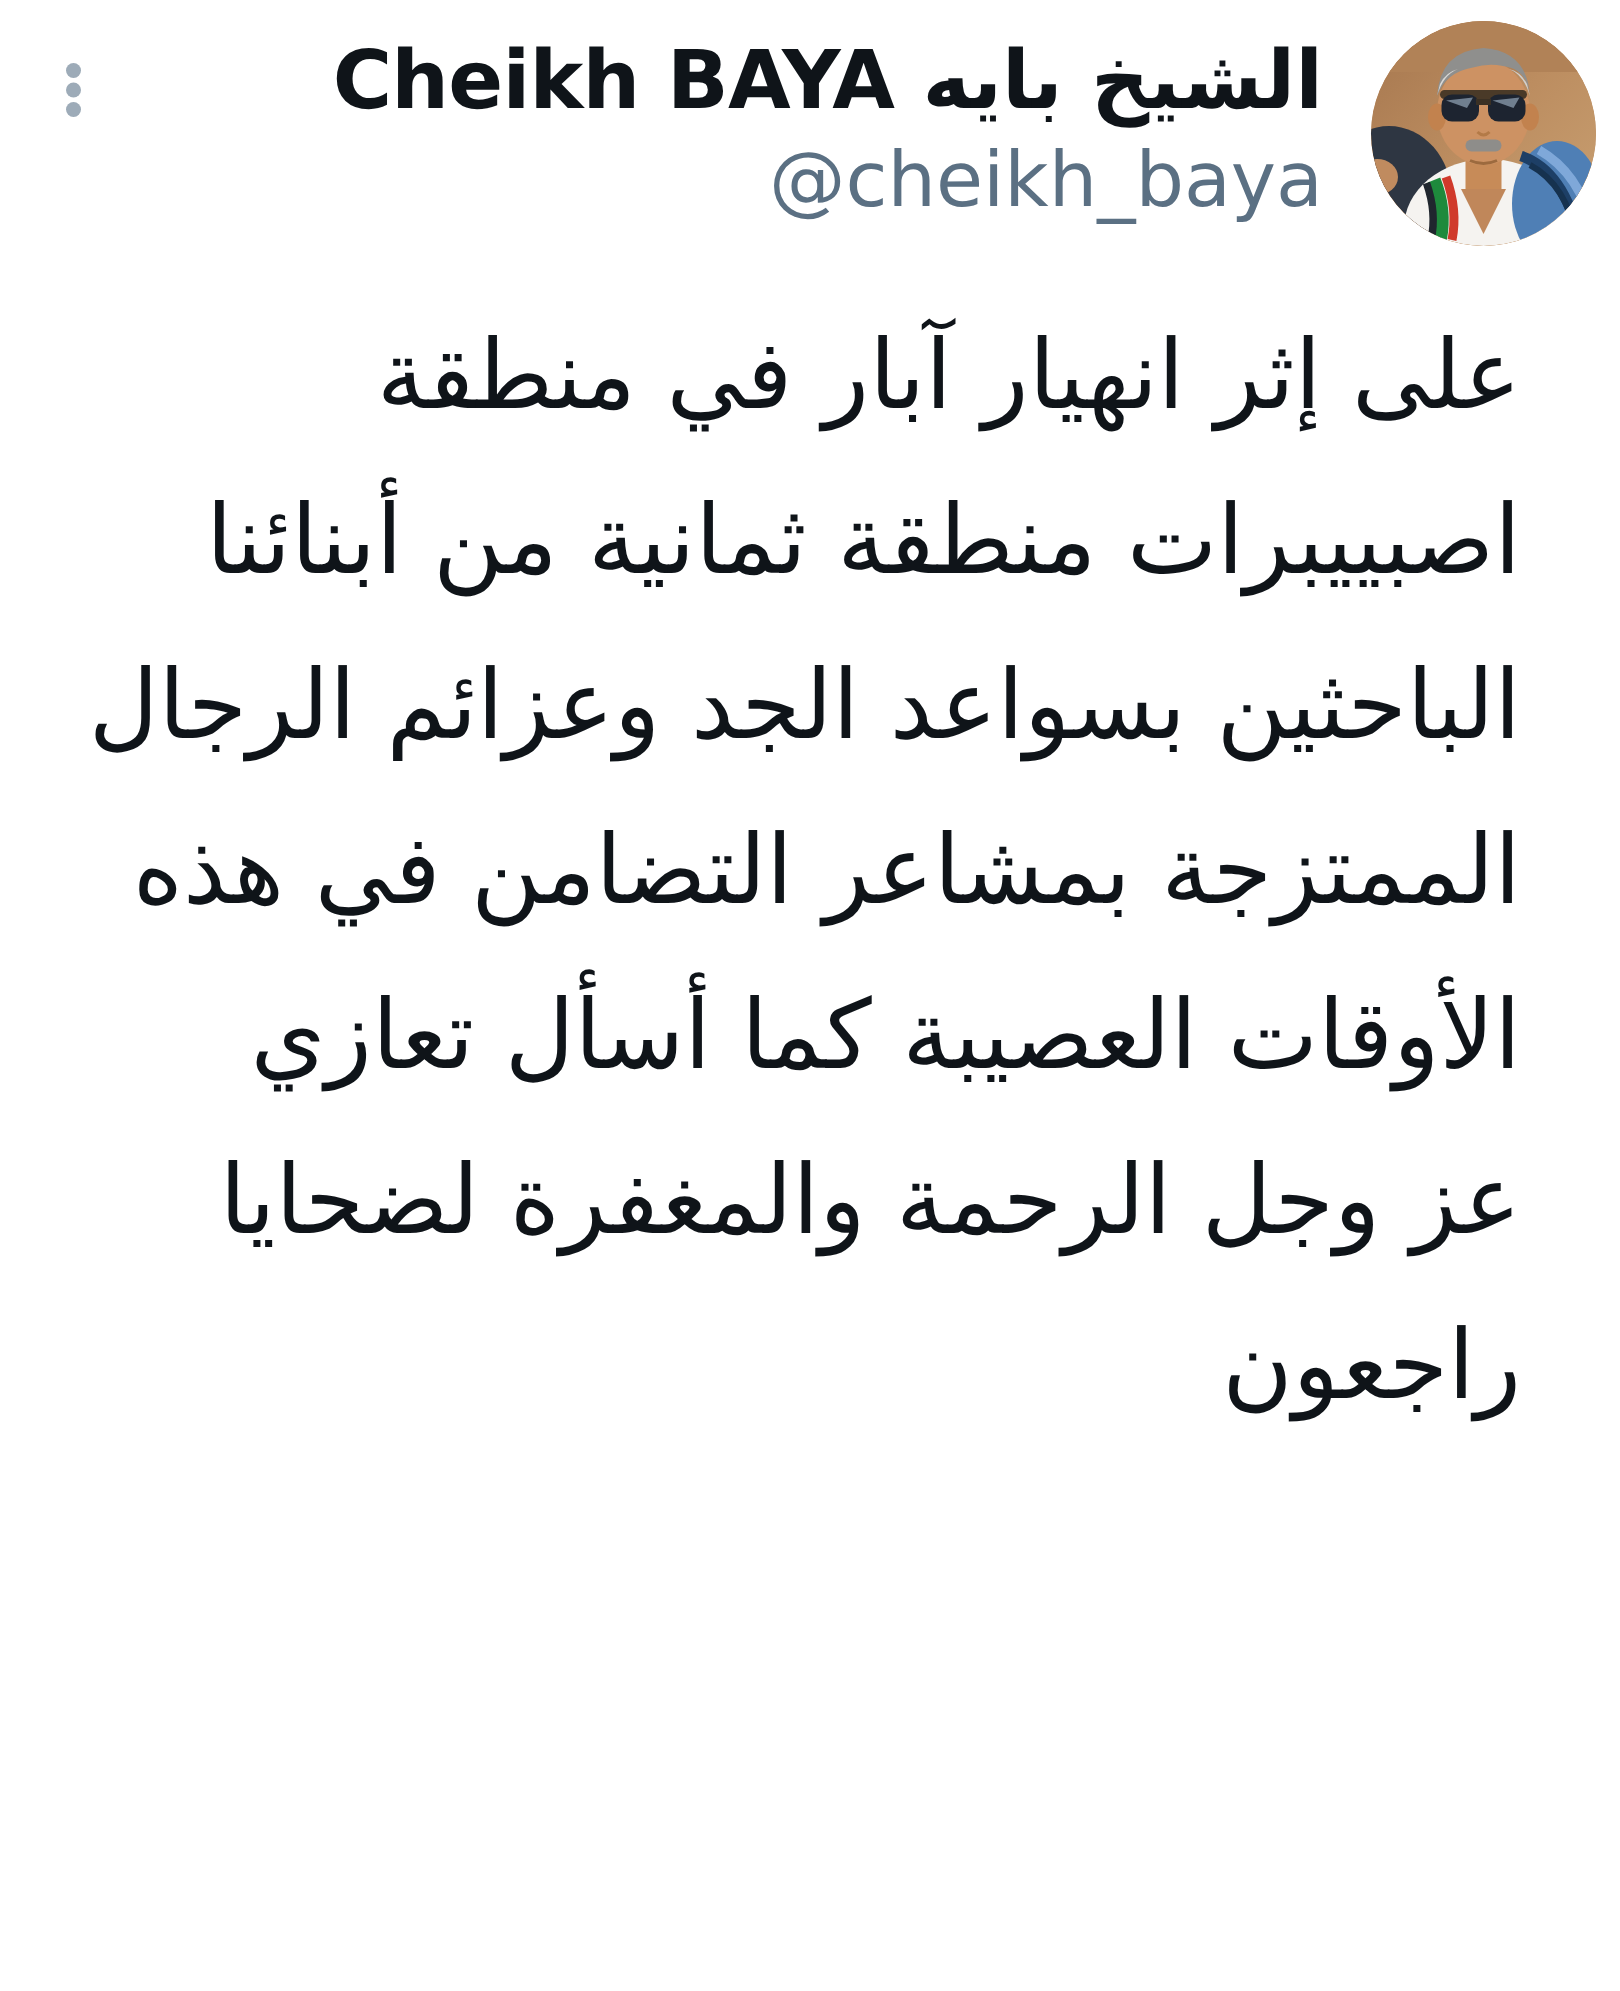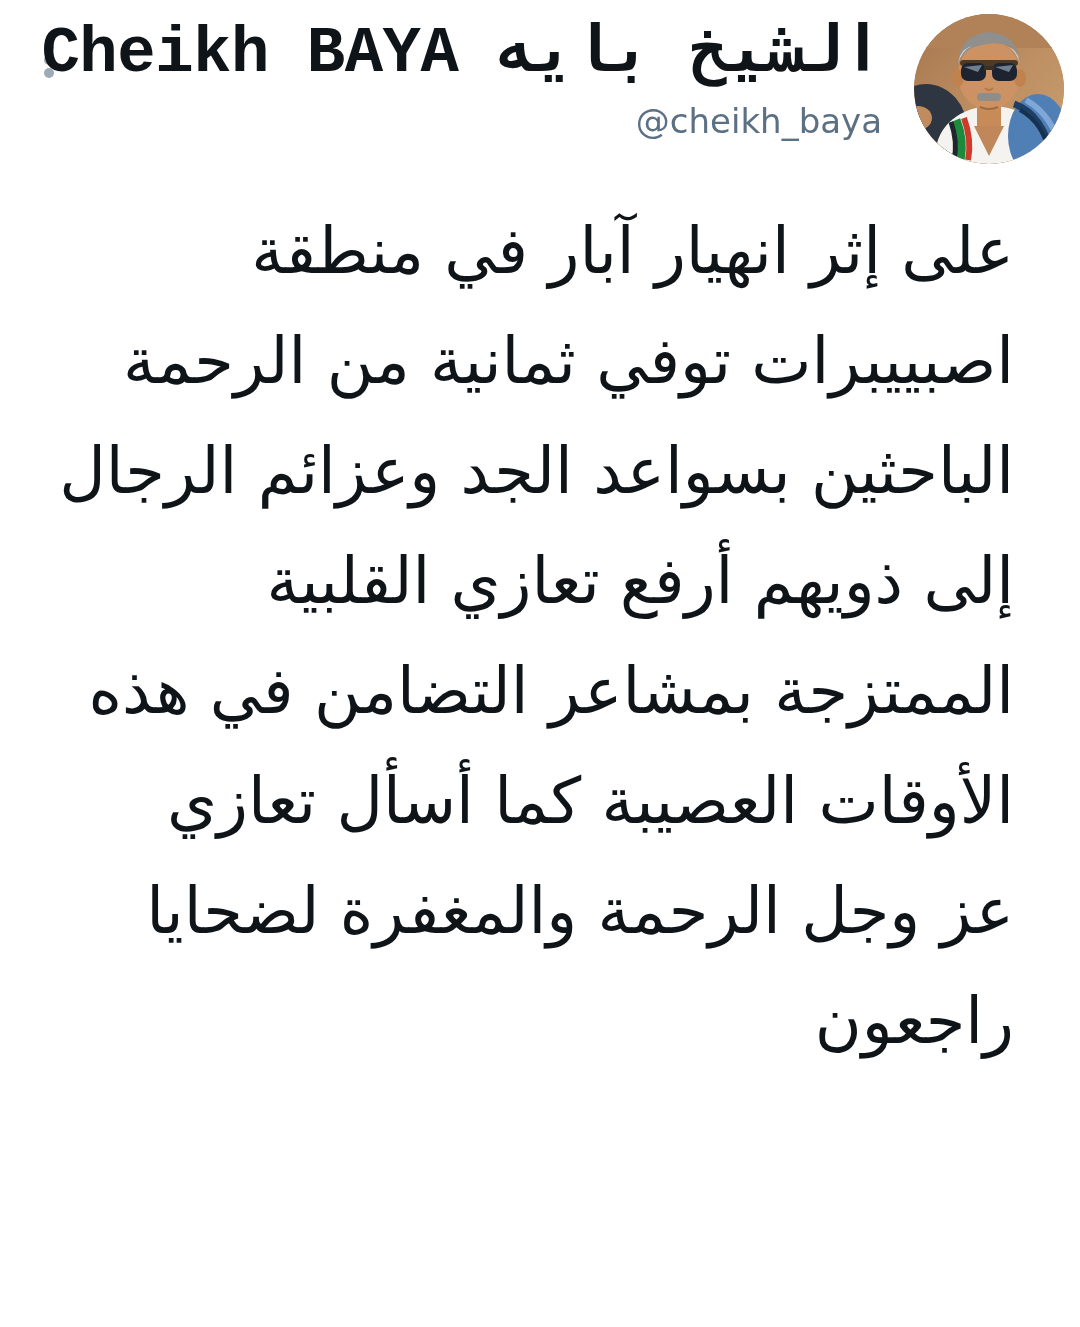--- a/index.html
+++ b/index.html
@@ -33,30 +33,29 @@
   .header-text {
     position: absolute;
     top: 22px;
     right: 198px;
     text-align: right;
     direction: rtl;
     max-width: 820px;
     white-space: nowrap;
   }
   .display-name {
-    font-size: 64px;
+    font-size: 54px;
     font-weight: bold;
     line-height: 64px;
     color: #0f1419;
     letter-spacing: -0.5px;
-    font-family: Liberation Mono, monospace;
   }
   .handle {
     direction: ltr;
-    font-size: 34px;
+    font-size: 51px;
     line-height: 70px;
     color: #5b7083;
     font-weight: 400;
   }
 
   .more-btn {
     position: absolute;
     top: 34px;
     left: 36px;
     background: transparent;
@@ -156,22 +155,21 @@
         <path d="M73,66 Q75,72 77,66" stroke="#b3severe" stroke-width="0" fill="none"></path>
         <path d="M71,74 Q75,78 79,74" stroke="#b37a47" stroke-width="2" fill="none"></path>
         <rect x="63" y="79" width="24" height="8" rx="4" fill="#8e8d8a"></rect>
         <path d="M66,93 Q75,97 84,93" stroke="#9c6a3e" stroke-width="2" fill="none"></path>
       </g>
     </svg>
   </button>
 
   <div class="tweet-text">
     <div class="tweet-line">على إثر انهيار آبار في منطقة</div>
-    <div class="tweet-line">اصبييبرات توفي ثمانية من الرحمة</div>
+    <div class="tweet-line">اصبييبرات منطقة ثمانية من أبنائنا</div>
     <div class="tweet-line">الباحثين بسواعد الجد وعزائم الرجال</div>
-    <div class="tweet-line">إلى ذويهم أرفع تعازي القلبية</div>
     <div class="tweet-line">الممتزجة بمشاعر التضامن في هذه</div>
     <div class="tweet-line">الأوقات العصيبة كما أسأل تعازي</div>
     <div class="tweet-line">عز وجل الرحمة والمغفرة لضحايا</div>
     <div class="tweet-line">راجعون</div>
   </div>
 
 </div>
 
 </body></html>

